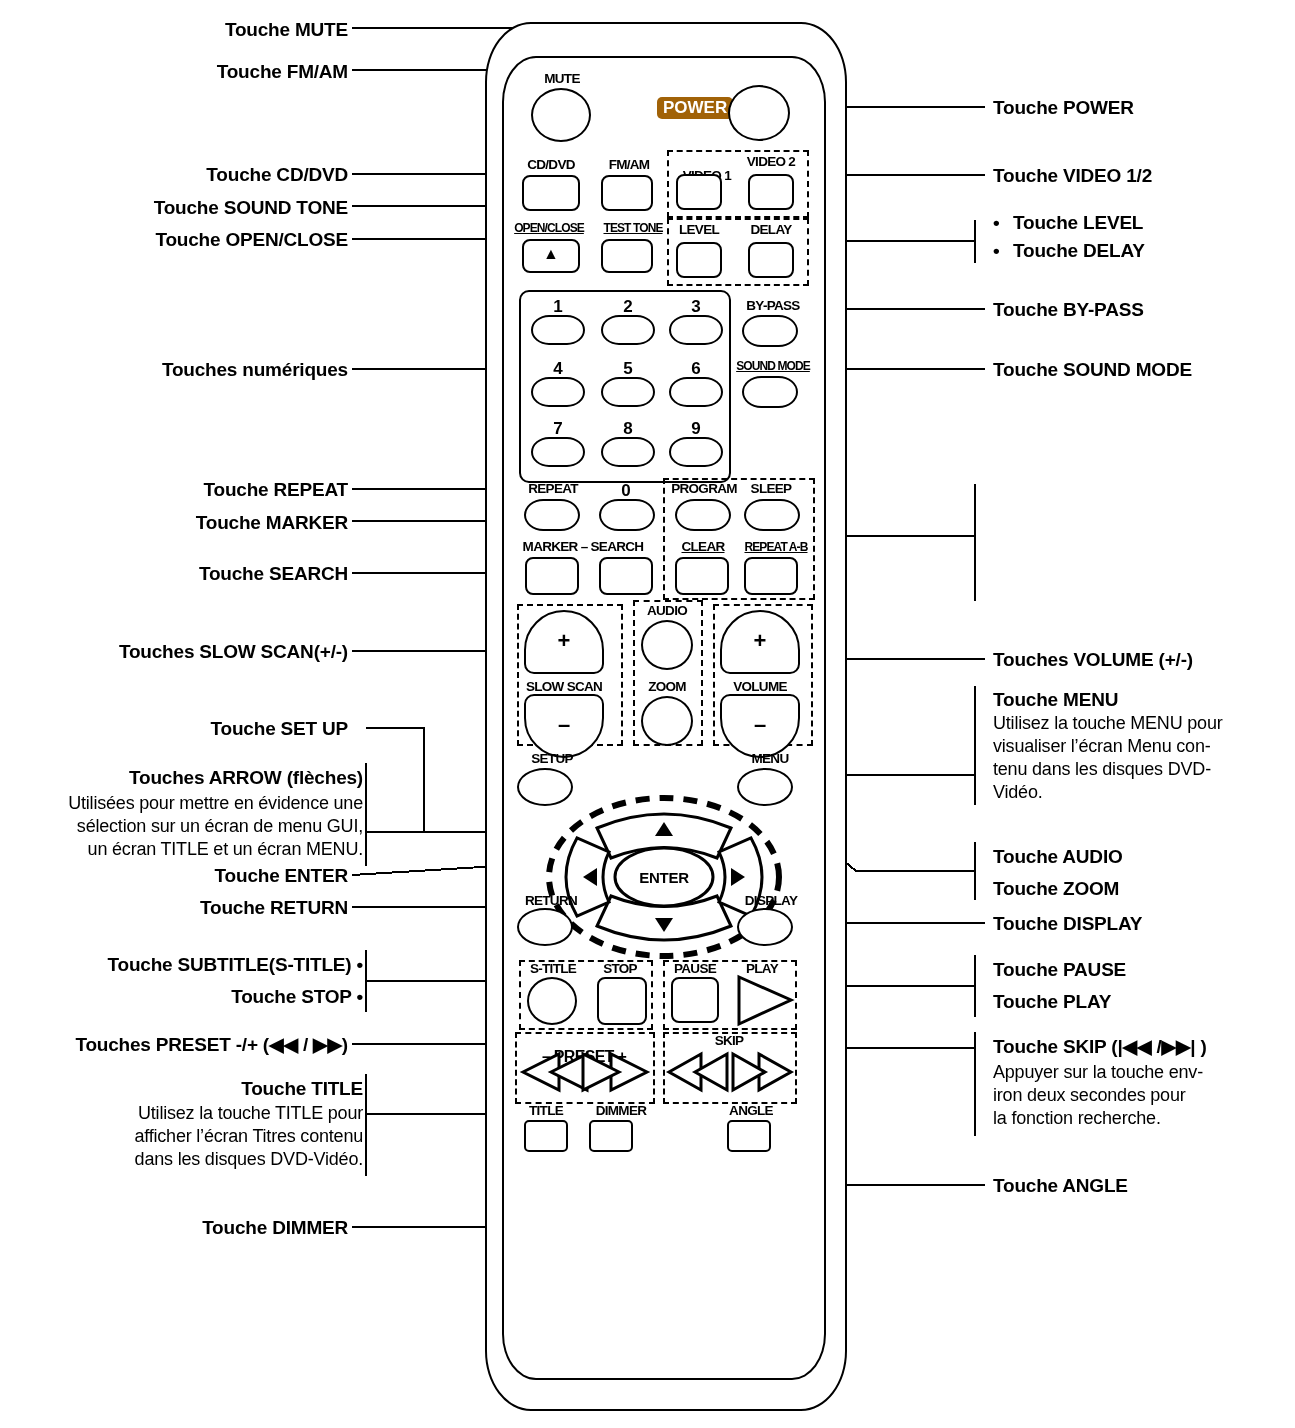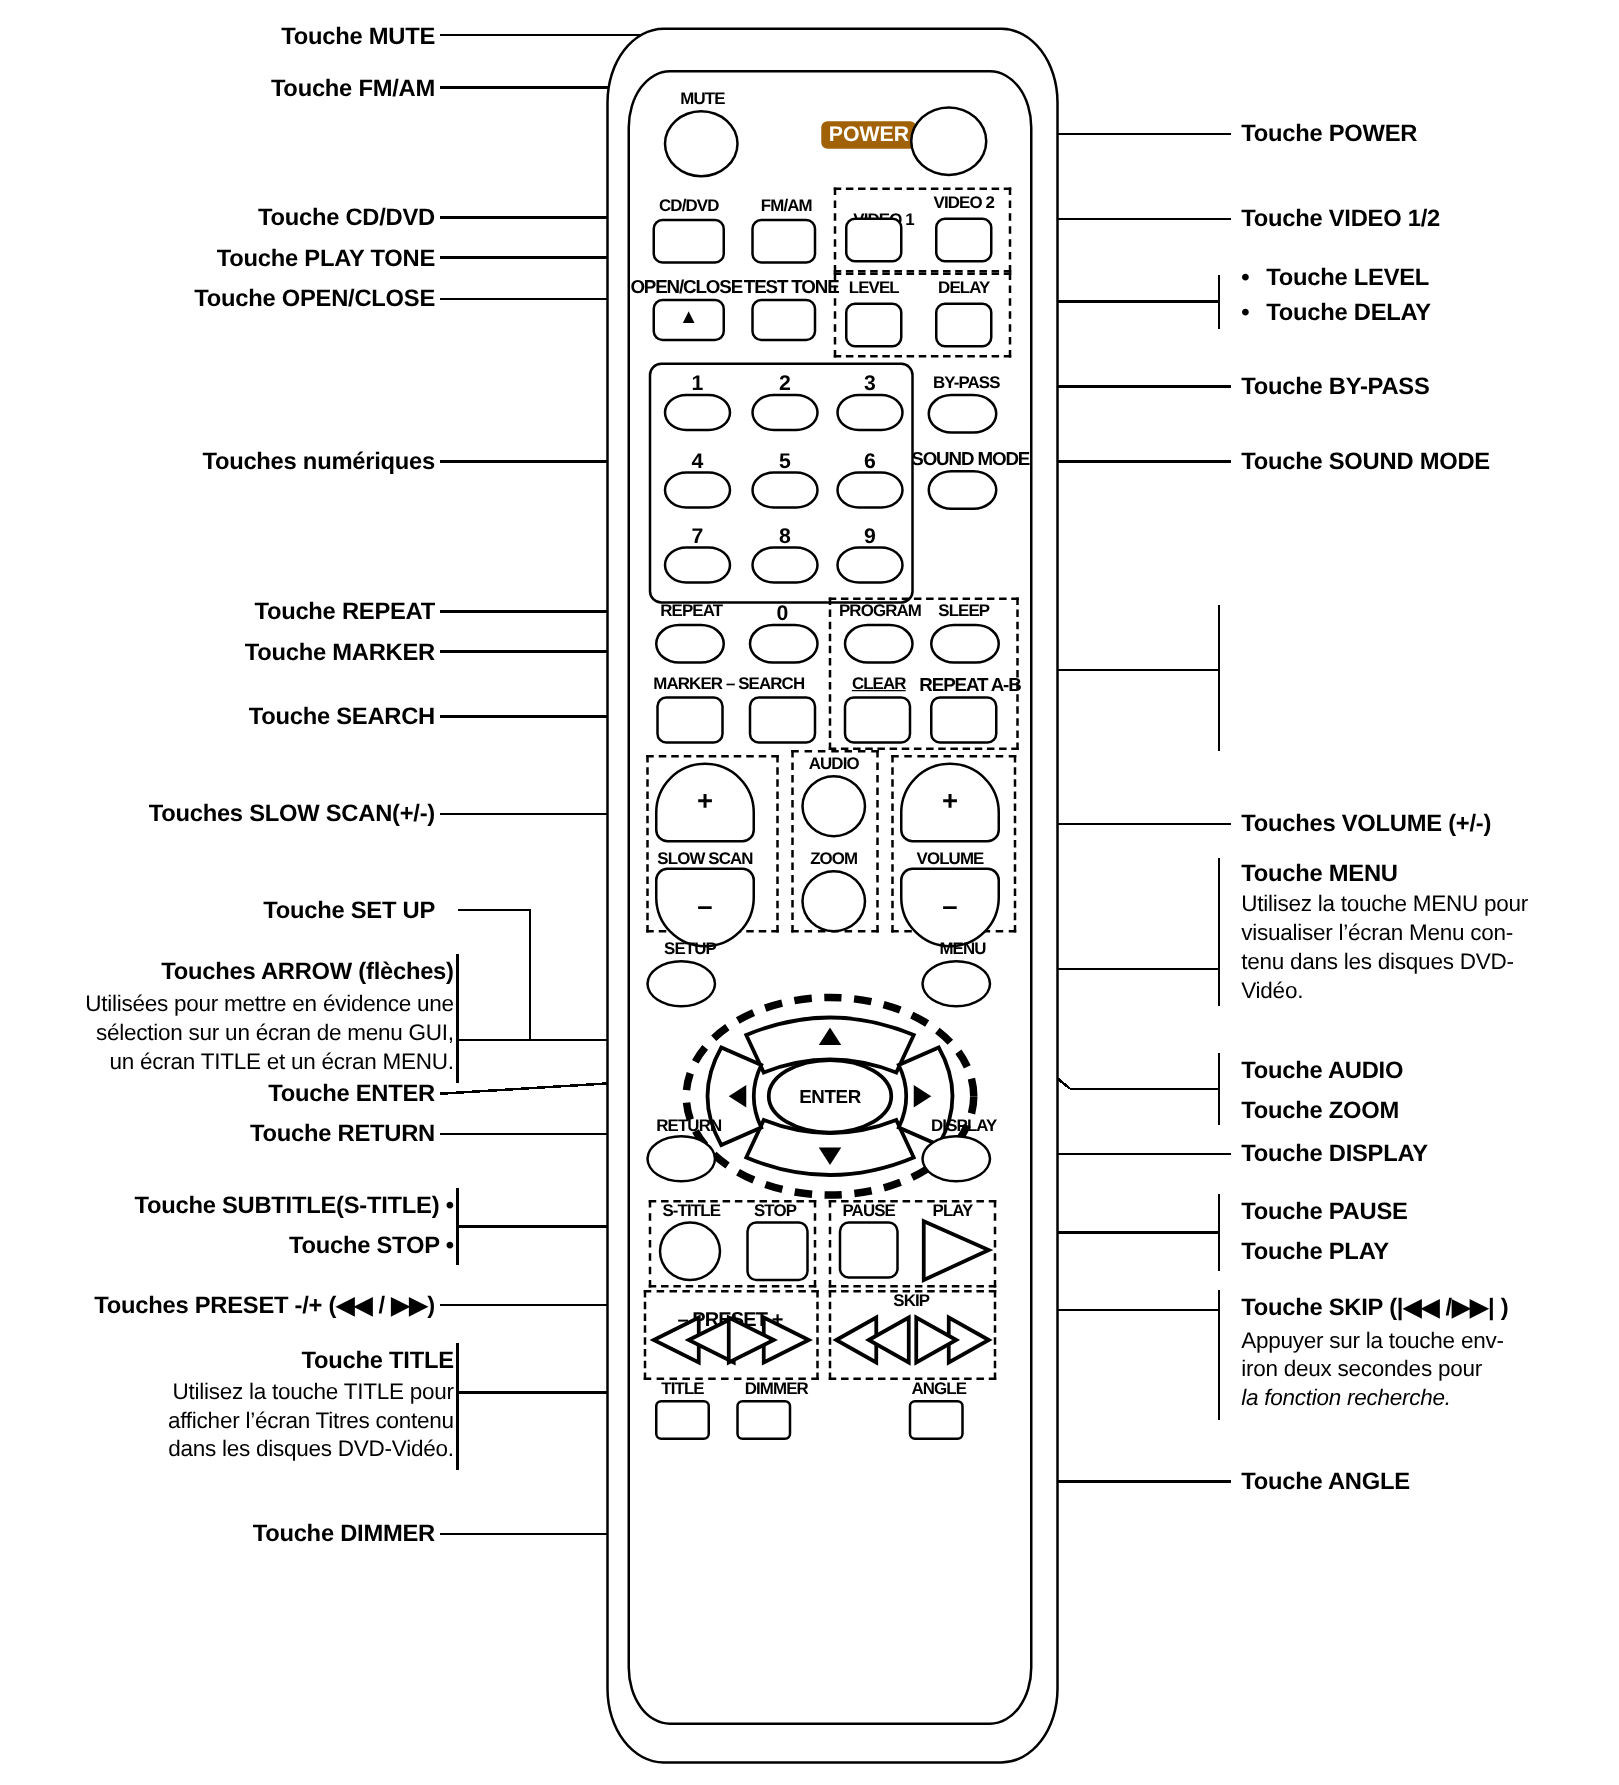--- a/index.html
+++ b/index.html
@@ -82,21 +82,21 @@
 
   .cap{
     position:absolute;
     font-size:13.5px;
     font-weight:bold;
     white-space:nowrap;
     letter-spacing:-0.7px;
     text-align:center;
     line-height:1;
   }
-  .cap.sm{ font-size:15px; letter-spacing:-0.9px;}
+  .cap.sm{ font-size:12px; letter-spacing:-0.9px;text-decoration:underline;}
   .num{
     position:absolute;
     font-size:17px;
     font-weight:bold;
     text-align:center;
     line-height:1;
   }
   .sym{
     position:absolute;
     font-size:22px;
@@ -136,21 +136,21 @@
   svg.ov{ position:absolute; left:0; top:0; overflow:visible; }
 </style>
 </head>
 <body>
 
 <div id="page">
 
   <div class="lbl r" style="right:947px; top:18px;">Touche MUTE</div>
   <div class="lbl r" style="right:947px; top:60px;">Touche FM/AM</div>
   <div class="lbl r" style="right:947px; top:163px;">Touche CD/DVD</div>
-  <div class="lbl r" style="right:947px; top:196px;">Touche PLAY TONE</div>
+  <div class="lbl r" style="right:947px; top:196px;">Touche SOUND TONE</div>
   <div class="lbl r" style="right:947px; top:228px;">Touche OPEN/CLOSE</div>
   <div class="lbl r" style="right:947px; top:358px;">Touches numériques</div>
   <div class="lbl r" style="right:947px; top:478px;">Touche REPEAT</div>
   <div class="lbl r" style="right:947px; top:511px;">Touche MARKER</div>
   <div class="lbl r" style="right:947px; top:562px;">Touche SEARCH</div>
   <div class="lbl r" style="right:947px; top:640px;">Touches SLOW SCAN(+/-)</div>
   <div class="lbl r" style="right:947px; top:717px;">Touche SET UP</div>
 
   <div class="lbl r" style="right:932px; top:766px;">Touches ARROW (flèches)</div>
   <div class="desc r" style="right:932px; top:792px; width:380px;">Utilisées pour mettre en évidence une</div>
@@ -192,21 +192,21 @@
 
   <div class="lbl l" style="left:993px; top:845px;">Touche AUDIO</div>
   <div class="lbl l" style="left:993px; top:877px;">Touche ZOOM</div>
   <div class="lbl l" style="left:993px; top:912px;">Touche DISPLAY</div>
   <div class="lbl l" style="left:993px; top:958px;">Touche PAUSE</div>
   <div class="lbl l" style="left:993px; top:990px;">Touche PLAY</div>
 
   <div class="lbl l" style="left:993px; top:1035px;">Touche SKIP (|◀◀ /▶▶| )</div>
   <div class="desc l" style="left:993px; top:1061px;">Appuyer sur la touche env-</div>
   <div class="desc l" style="left:993px; top:1084px;">iron deux secondes pour</div>
-  <div class="desc l" style="left:993px; top:1107px;font-style:italic;">la fonction recherche.</div>
+  <div class="desc l" style="left:993px; top:1107px;">la fonction recherche.</div>
 
   <div class="lbl l" style="left:993px; top:1174px;">Touche ANGLE</div>
 
   <svg class="ov" width="1295" height="1428">
     <g stroke="#000" stroke-width="2" fill="none" shape-rendering="crispEdges">
 
       <path d="M352,28 L562,28 L562,108"></path>
 
       <path d="M352,70 L624,70 L624,182"></path>
 

